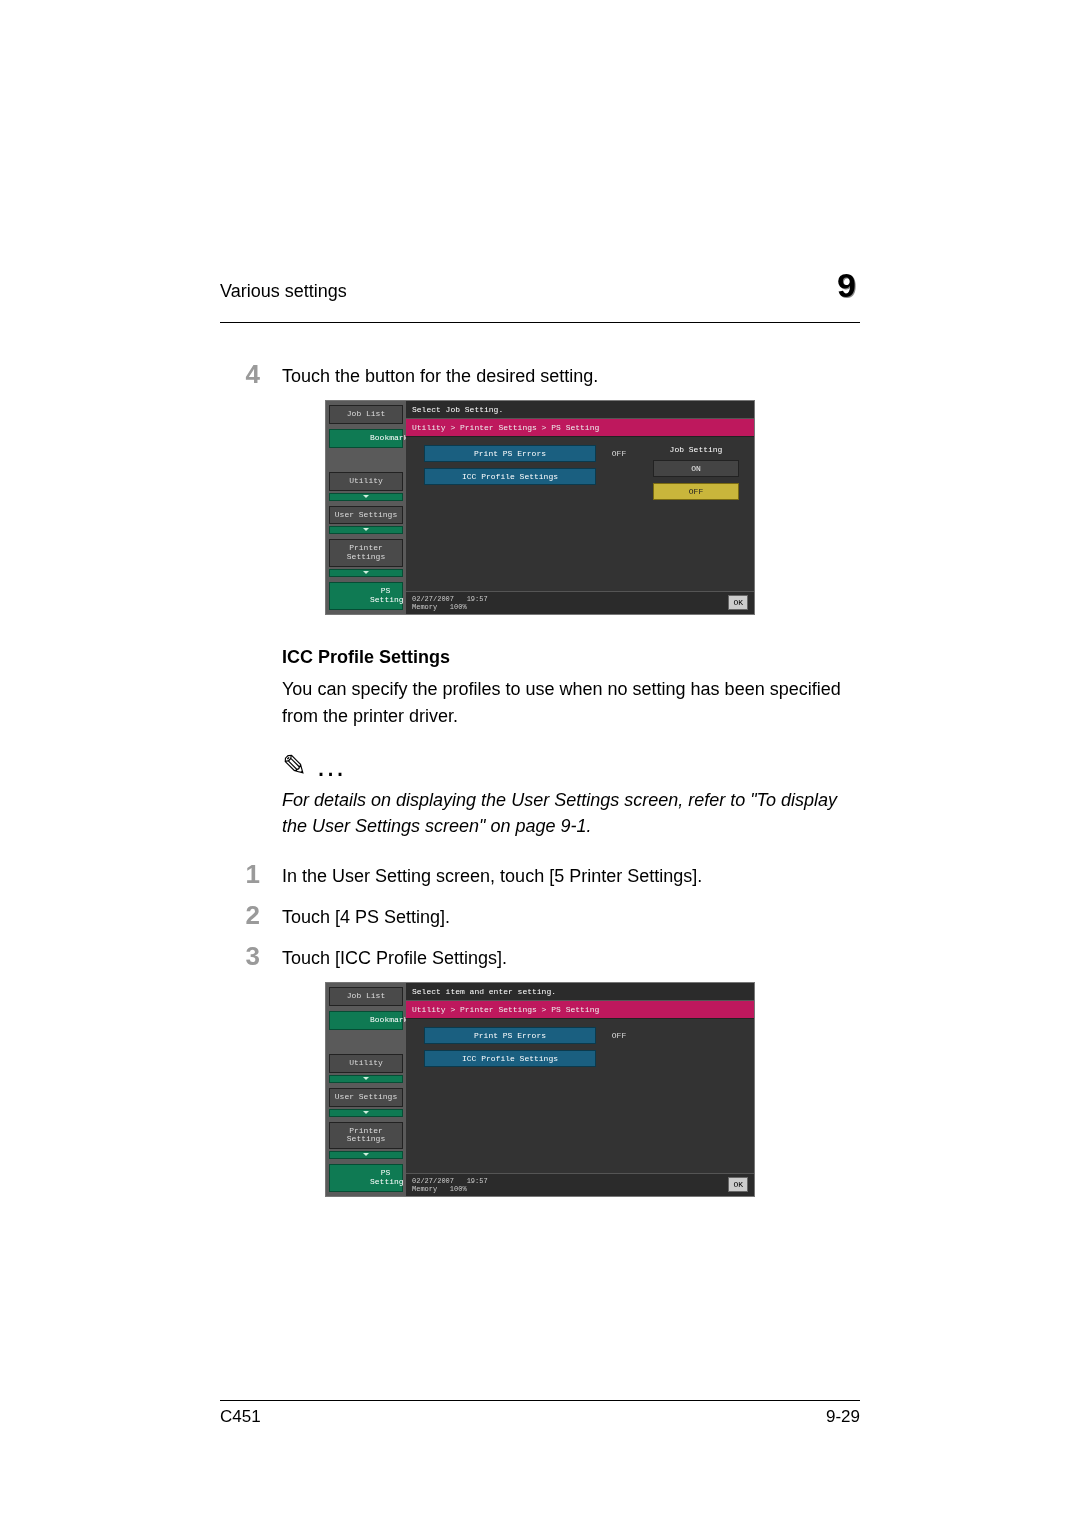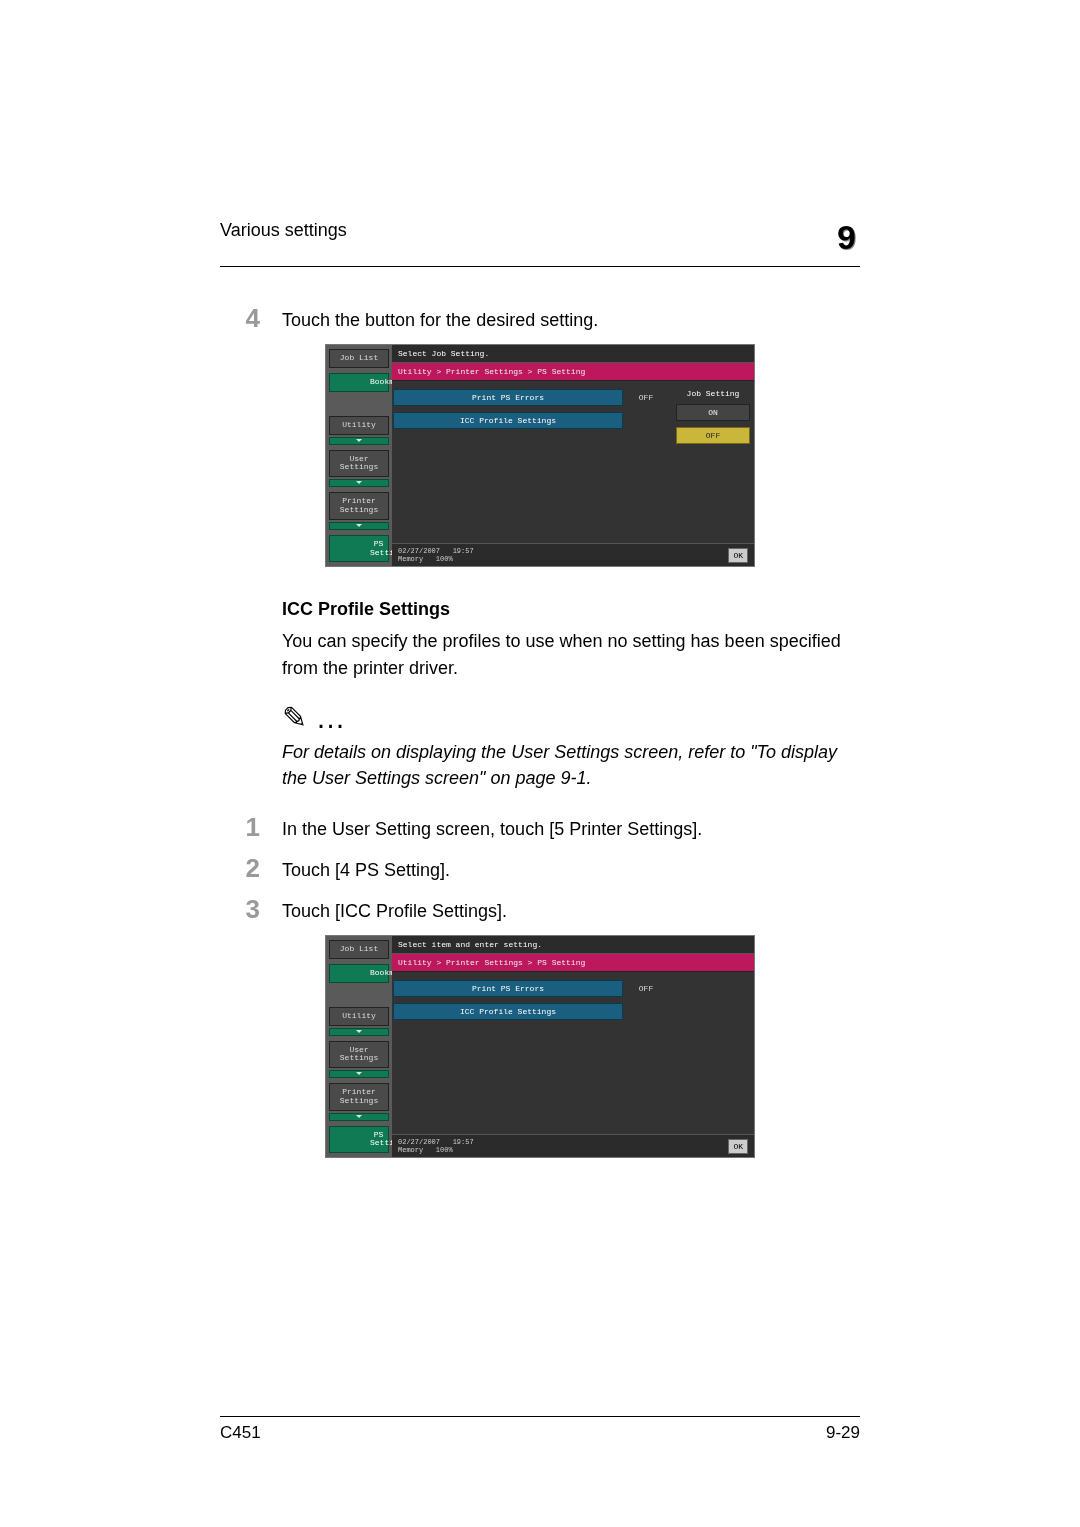--- a/index.html
+++ b/index.html
@@ -13,24 +13,25 @@
     height: 1527px;
     margin: 0 auto;
     background: #fff;
     position: relative;
     padding: 220px 220px 0 220px;
   }
   
   .hdr {
     display: flex;
     justify-content: space-between;
-    align-items: flex-start;
+    align-items: flex-end;
     border-bottom: 1px solid #000;
-    padding-bottom: 12px;
+    padding-bottom: 20px;
     margin-bottom: 36px;
+    margin-top: 48px;
   }
   .hdr-left { font-size: 18px; color: #000; }
   .hdr-right {
     font-size: 34px;
     font-weight: bold;
     line-height: 1;
     padding: 0 4px;
     text-shadow: 1px 1px 0 #888;
   }
   
@@ -62,21 +63,21 @@
     width: 430px;
     margin: 8px auto 32px auto;
     border: 1px solid #777;
     background: #3a3a3a;
     color: #eee;
     font-family: "Courier New", monospace;
     font-size: 9px;
   }
   .shot-body { display: flex; }
   .shot-side {
-    width: 66px;
+    width: 80px;
     background: #5a5a5a;
     padding: 4px 3px;
     display: flex;
     flex-direction: column;
     gap: 5px;
   }
   .s-btn {
     background: #4a4a4a;
     border: 1px solid #222;
     color: #ddd;
@@ -96,47 +97,47 @@
   .s-arrow::after{
     content:"";
     position:absolute; left:50%; top:1px;
     transform:translateX(-50%);
     border:3px solid transparent;
     border-top-color:#cfeedd;
   }
   .shot-main { flex:1; display:flex; flex-direction:column; background:#333; }
   .m-top    { padding:4px 6px; font-size:8px; color:#fff; background:#2b2b2b; }
   .m-crumb  { padding:4px 6px; font-size:8px; background:#be185d; border-top:1px solid #555; border-bottom:1px solid #222; }
-  .m-area   { flex:1; padding:8px 1px; display:flex; gap:10px; }
+  .m-area   { flex:1; padding:8px 18px; display:flex; gap:20px; }
   .m-left   { flex:1; display:flex; flex-direction:column; gap:6px; }
   .row-btn  { display:flex; align-items:center; gap:6px; }
   .thin-btn {
     background:#1a5f80; border:1px solid #0b3a4d; color:#fff;
     padding:3px 4px; font-size:8px; flex:1; text-align:center;
   }
   .val-off  { font-size:8px; color:#ddd; width:34px; text-align:center; }
   .m-right  { width:80px; display:flex; flex-direction:column; gap:6px; align-items:center; }
   .label-js { font-size:8px; color:#fff; }
-  .pill     { width:74px; padding:3px 0; text-align:center; font-size:8px; border-radius:0; }
+  .pill     { width:86px; padding:3px 0; text-align:center; font-size:8px; border-radius:0; }
   .pill-on  { background:#444; border:1px solid #222; color:#eee; }
   .pill-off { background:#c9b63b; border:1px solid #7a6b12; color:#222; }
   .m-foot   {
     display:flex; justify-content:space-between; align-items:center;
     padding:3px 6px; background:#2b2b2b; font-size:7px; color:#ccc;
     border-top:1px solid #555;
   }
   .ok-btn   {
     background:#ccc; color:#000;
     border:1px solid #666; padding:2px 4px; font-size:8px;
   }
 
   
   .pgfoot {
     position: absolute;
-    left: 220px; right: 220px; bottom: 84px;
+    left: 220px; right: 220px; bottom: 100px;
     border-top: 1px solid #000;
     padding-top: 6px;
     display: flex; justify-content: space-between;
     font-size: 17px;
   }
 </style>
 </head>
 <body>
 
 <div class="page">

